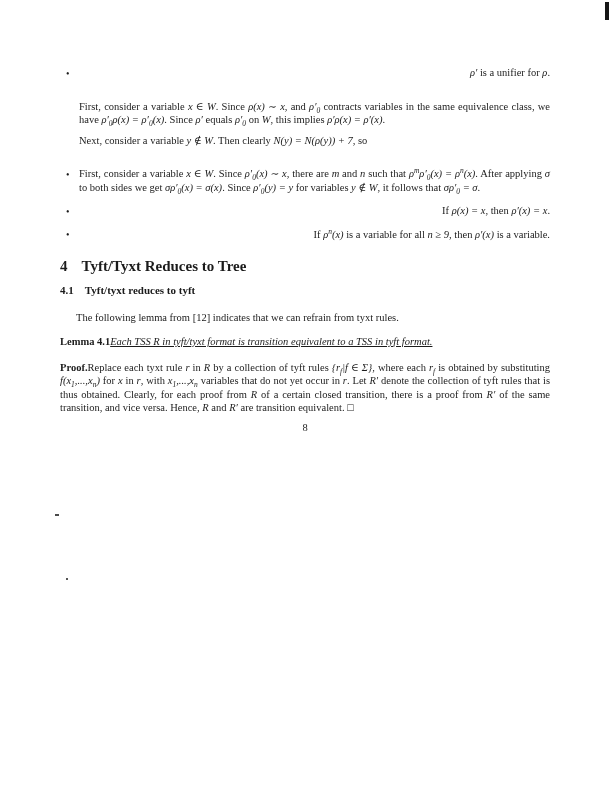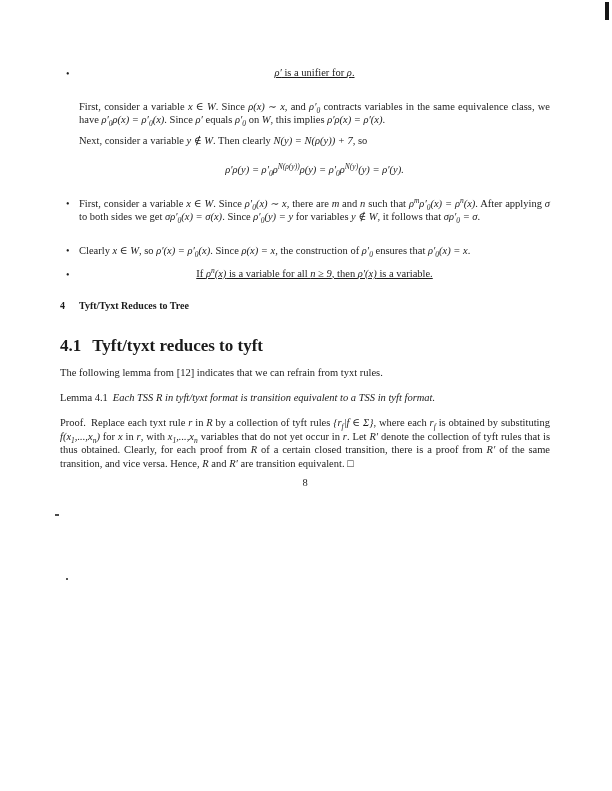--- a/index.html
+++ b/index.html
@@ -11,34 +11,34 @@
   }
   .content { position:absolute; left:60px; top:0; width:490px; }
   .m { font-style:italic; }
   sup, sub { font-size:7.5px; line-height:0; }
   sup { vertical-align:super; }
   sub { vertical-align:sub; }
 
   ul.proof-list { margin:66px 0 0 0; padding:0; list-style:none; }
   li.proof-item { position:relative; padding-left:19px; margin-bottom:10px; }
   li.proof-item .bullet { position:absolute; left:6px; top:0.5px; font-size:10px; }
-  .li-title { text-align:center;text-decoration:underline; }
+  .li-title { text-align:right; }
   li.proof-item p { margin:7px 0 0 0; text-align:justify; }
   li.proof-item p.fp { margin-top:20px; }
   .eq { text-align:center; margin:16px 0 14px 0; }
 
-  h1.section { font-size:10px; line-height:18px; font-weight:bold; margin:16px 0 0 0; }
+  h1.section { font-size:15px; line-height:18px; font-weight:bold; margin:16px 0 0 0; }
   h1.section .h-num { margin-right:14px; }
   .sec-para { margin:14px 0 0 0; text-align:justify; }
-  h2.subsection { font-size:17px; line-height:14.5px; font-weight:bold; margin:24px 0 0 0; }
+  h2.subsection { font-size:11px; line-height:14.5px; font-weight:bold; margin:8px 0 0 0; }
   h2.subsection .h-num { margin-right:11px; }
-  .sub-para { margin:13px 0 0 0; text-align:justify; }
+  .sub-para { margin:13px 0 0 16px; text-align:justify; }
   p.lemma { margin:11px 0 0 0; text-align:justify; }
-  .bold-label { font-weight:normal; margin-right:5px; }
-  .lemma-body { font-style:italic; }
+  .bold-label { font-weight:bold; }
+  .lemma-body { font-style:italic;text-decoration:underline; }
   p.proof { margin:12px 0 0 0; text-align:justify; }
   .page-number { margin:6px 0 0 0; text-align:center; }
 
   .scan-bar { position:absolute; left:605px; top:2px; width:4px; height:18px; background:#161616; }
   .speck-1 { position:absolute; left:55px; top:514px; width:4px; height:2px; background:#4a4a4a; }
   .speck-2 { position:absolute; left:66px; top:578px; width:2px; height:2px; background:#555555; }
 </style>
 </head>
 <body>
 
@@ -48,29 +48,28 @@
   <div class="speck-2"></div>
 
   <div class="content">
 
     <ul class="proof-list">
       <li class="proof-item">
         <span class="bullet">•</span>
         <div class="li-title"><span class="m">ρ′</span> is a unifier for <span class="m">ρ</span>.</div>
         <p class="fp">First, consider a variable <span class="m">x ∈ W</span>. Since <span class="m">ρ(x) ∼ x</span>, and <span class="m">ρ′<sub>0</sub></span> contracts variables in the same equivalence class, we have <span class="m">ρ′<sub>0</sub>ρ(x) = ρ′<sub>0</sub>(x)</span>. Since <span class="m">ρ′</span> equals <span class="m">ρ′<sub>0</sub></span> on <span class="m">W</span>, this implies <span class="m">ρ′ρ(x) = ρ′(x)</span>.</p>
         <p>Next, consider a variable <span class="m">y ∉ W</span>. Then clearly <span class="m">N(y) = N(ρ(y)) + 7</span>, so</p>
-        <div class="eq"><span class="m">ρ′ρ(y) = ρ′<sub>0</sub>ρ<sup>N(ρ(y))</sup>ρ(y) = ρ′<sub>0</sub>ρ<sup>N(y)</sup>(y) = ρ′(y).</span></div>
       </li>
       <li class="proof-item">
         <span class="bullet">•</span>
         <p class="fp">First, consider a variable <span class="m">x ∈ W</span>. Since <span class="m">ρ′<sub>0</sub>(x) ∼ x</span>, there are <span class="m">m</span> and <span class="m">n</span> such that <span class="m">ρ<sup>m</sup>ρ′<sub>0</sub>(x) = ρ<sup>n</sup>(x)</span>. After applying <span class="m">σ</span> to both sides we get <span class="m">σρ′<sub>0</sub>(x) = σ(x)</span>. Since <span class="m">ρ′<sub>0</sub>(y) = y</span> for variables <span class="m">y ∉ W</span>, it follows that <span class="m">σρ′<sub>0</sub> = σ</span>.</p>
       </li>
       <li class="proof-item">
         <span class="bullet">•</span>
-        <p class="fp">Clearly <span class="m">x ∈ W</span>, so <span class="m">ρ′(x) = ρ′<sub>0</sub>(x)</span>. Since <span class="m">ρ(x) = x</span>, the construction of <span class="m">ρ′<sub>0</sub></span> ensures that <span class="m">ρ′<sub>0</sub>(x) = x</span>.</p>
+        <div class="li-title">If <span class="m">ρ(x) = x</span>, then <span class="m">ρ′(x) = x</span>.</div>
       </li>
       <li class="proof-item">
         <span class="bullet">•</span>
         <div class="li-title">If <span class="m">ρ<sup>n</sup>(x)</span> is a variable for all <span class="m">n ≥ 9</span>, then <span class="m">ρ′(x)</span> is a variable.</div>
       </li>
     </ul>
 
     <h1 class="section"><span class="h-num">4</span><span>Tyft/Tyxt Reduces to Tree</span></h1>
 
     <h2 class="subsection"><span class="h-num">4.1</span><span>Tyft/tyxt reduces to tyft</span></h2>

